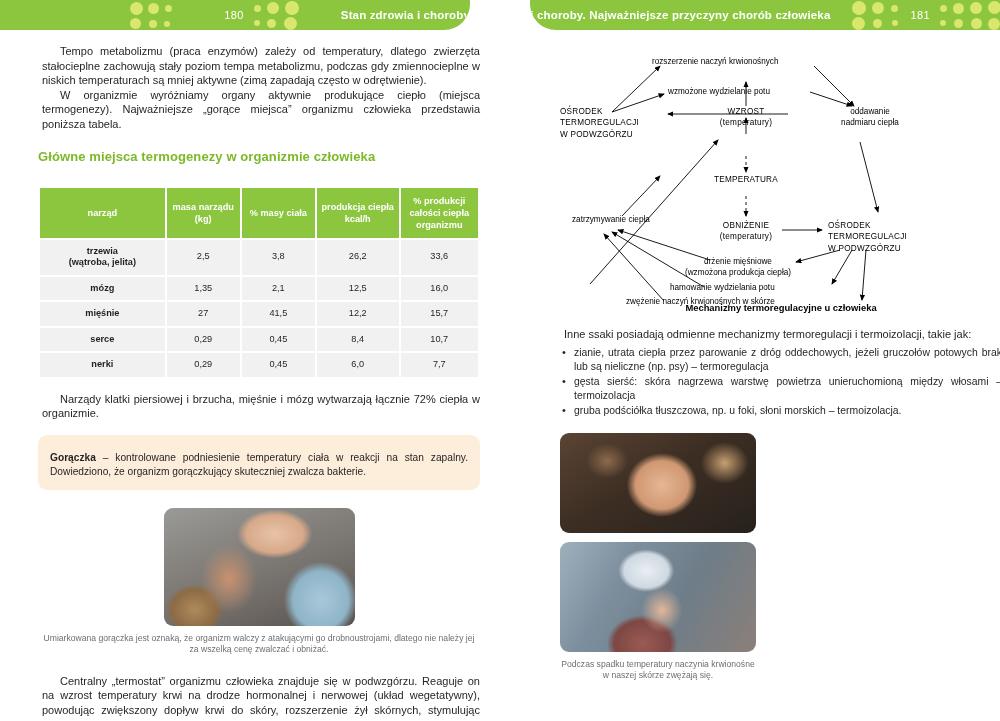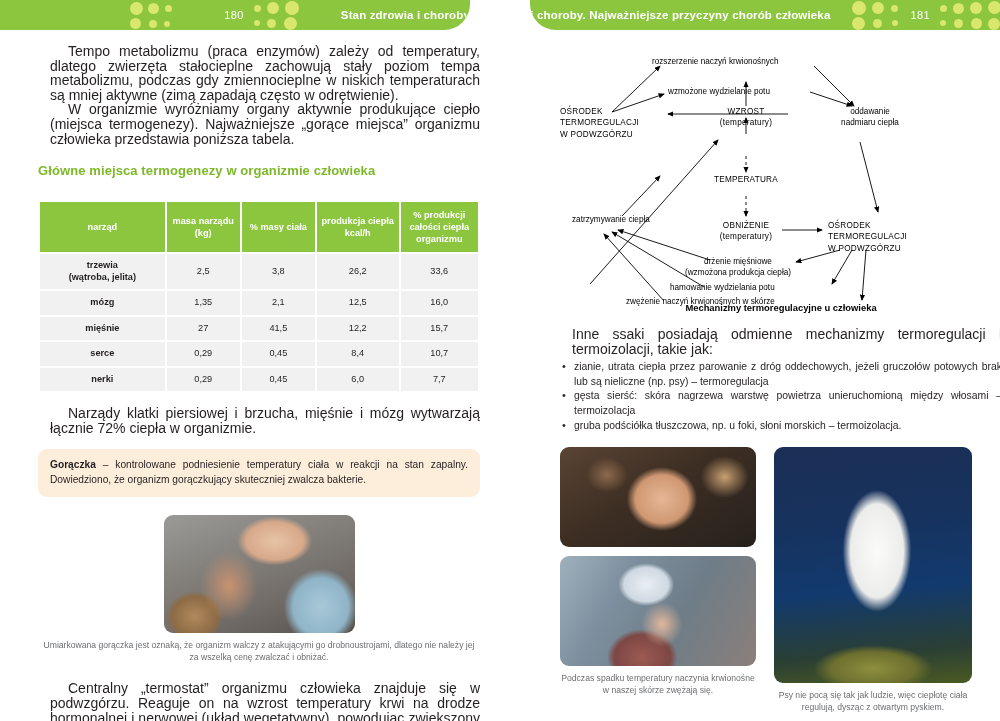--- a/index.html
+++ b/index.html
@@ -47,22 +47,22 @@
   .hdr-left .hdr-title { margin-left:22px; }
   .hdr-right .hdr-title { margin-right:18px; }
   .hdr-right .pg { margin:0 8px 0 6px;text-align:center; }
 
   
   .col { position:absolute; top:44px; width:442px; }
   .col-left  { left:38px; }
   .col-right { left:560px; }
 
   p.body {
-    font-size:14px; line-height:14.6px;
-    text-align:justify; margin:0 0 0 12px;
+    font-size:11px; line-height:14.6px;
+    text-align:justify; margin:0 0 0 4px;
     text-indent:18px;
     color:#231f20;
   }
   p.body.cont { text-indent:18px; }
   .b { font-weight:bold; }
 
   
   h3.tbl-title {
     color:#7cb928; font-size:13px; font-weight:bold;
     margin:17px 0 22px 0; letter-spacing:.1px;
@@ -84,21 +84,21 @@
   table.data td.name { font-weight:bold; }
   table.data col.c1 { width:29%; }
   table.data col.c2 { width:17%; }
   table.data col.c3 { width:17%; }
   table.data col.c4 { width:19%; }
   table.data col.c5 { width:18%; }
 
   
   .callout {
     background:#fdeedc; border-radius:9px;
-    padding:9px 12px 10px 12px;
+    padding:16px 12px 10px 12px;
     margin-top:14px;
     font-size:10.2px; line-height:14.4px; text-align:justify;
   }
 
   
   .photo {
     border-radius:9px; overflow:hidden; position:relative;
     background:#b9b9b9;
   }
   .cap {
@@ -406,18 +406,14 @@
     <li>gęsta sierść: skóra nagrzewa warstwę powietrza unieruchomioną między włosami – termoizolacja</li>
     <li>gruba podściółka tłuszczowa, np. u foki, słoni morskich – termoizolacja.</li>
   </ul>
 
   <div style="display:flex; gap:18px; margin-top:14px">
     <div style="width:196px">
       <div class="photo ph-sweat"></div>
       <div class="photo ph-cold" style="margin-top:9px"></div>
       <div class="cap">Podczas spadku temperatury naczynia krwionośne w naszej skórze zwężają się.</div>
     </div>
-    <div style="width:198px">
-      <div class="photo ph-dog"></div>
-      <div class="cap">Psy nie pocą się tak jak ludzie, więc ciepłotę ciała regulują, dysząc z otwartym pyskiem.</div>
-    </div>
   </div>
 </div>
 
 </body></html>

